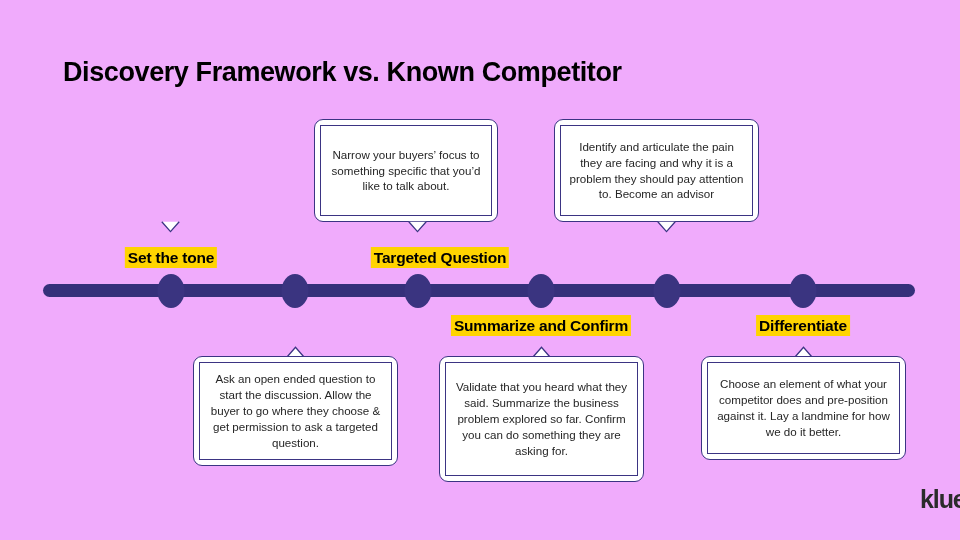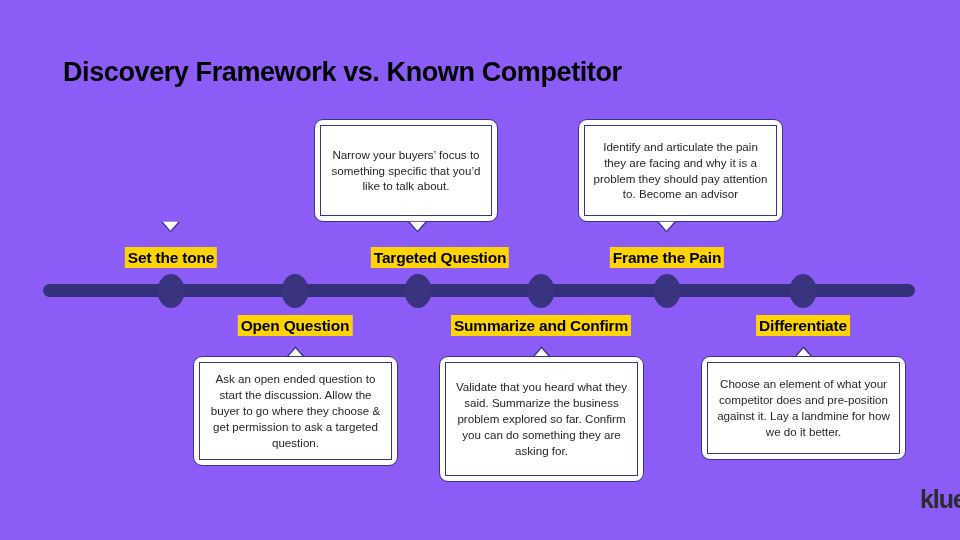--- a/index.html
+++ b/index.html
@@ -13,21 +13,21 @@
     font-family: "Liberation Sans", sans-serif;
     overflow: hidden;
     position: relative;
   }
 
   #slide {
     position: absolute;
     left: 0; top: 0;
     width: 960px;
     height: 540px;
-    background: #8b5cf6;
+    background: #f0abfc;
   }
 
   
   .slide-title {
     position: absolute;
     left: 63px;
     top: 56px;
     font-size: 27px;
     font-weight: bold;
     color: #000000;
@@ -141,52 +141,46 @@
     <div class="callout-inner">
       <div class="callout-text">Narrow your buyers’ focus to something specific that you’d like to talk about.</div>
     </div>
   </div>
   <div class="pointer" style="left:408px; top:221px;">
     <svg width="19" height="12" viewBox="0 0 19 12">
       <polyline points="0.8,0.8 9.5,10.6 18.2,0.8" fill="#ffffff" stroke="#3b3483" stroke-width="1.3"></polyline>
     </svg>
   </div>
 
-  <div class="callout" style="left:578px; top:119px; width:205px; height:103px;">
+  <div class="callout" style="left:554px; top:119px; width:205px; height:103px;">
     <div class="callout-inner">
       <div class="callout-text">Identify and articulate the pain they are facing and why it is a problem they should pay attention to. Become an advisor</div>
     </div>
   </div>
   <div class="pointer" style="left:657px; top:221px;">
     <svg width="19" height="12" viewBox="0 0 19 12">
       <polyline points="0.8,0.8 9.5,10.6 18.2,0.8" fill="#ffffff" stroke="#3b3483" stroke-width="1.3"></polyline>
     </svg>
   </div>
 
   <div class="tl-label" style="left:171px; top:248px;">
     <span class="hl">Set the tone</span>
   </div>
   <div class="tl-label" style="left:440px; top:248px;">
     <span class="hl">Targeted Question</span>
-  </div>
-  <div class="tl-label" style="left:667px; top:248px;">
-    <span class="hl">Frame the Pain</span>
   </div>
 
   <div id="timeline-bar"></div>
   <div class="tl-dot" style="left:171px; top:291px;"></div>
   <div class="tl-dot" style="left:295px; top:291px;"></div>
   <div class="tl-dot" style="left:418px; top:291px;"></div>
   <div class="tl-dot" style="left:541px; top:291px;"></div>
   <div class="tl-dot" style="left:667px; top:291px;"></div>
   <div class="tl-dot" style="left:803px; top:291px;"></div>
 
-  <div class="tl-label" style="left:295px; top:316px;">
-    <span class="hl">Open Question</span>
-  </div>
   <div class="tl-label" style="left:541px; top:316px;text-align:center;">
     <span class="hl">Summarize and Confirm</span>
   </div>
   <div class="tl-label" style="left:803px; top:316px;text-align:center;">
     <span class="hl">Differentiate</span>
   </div>
 
   <div class="pointer" style="left:286px; top:346px;">
     <svg width="19" height="12" viewBox="0 0 19 12">
       <polyline points="0.8,11.2 9.5,1.2 18.2,11.2" fill="#ffffff" stroke="#3b3483" stroke-width="1.3"></polyline>

